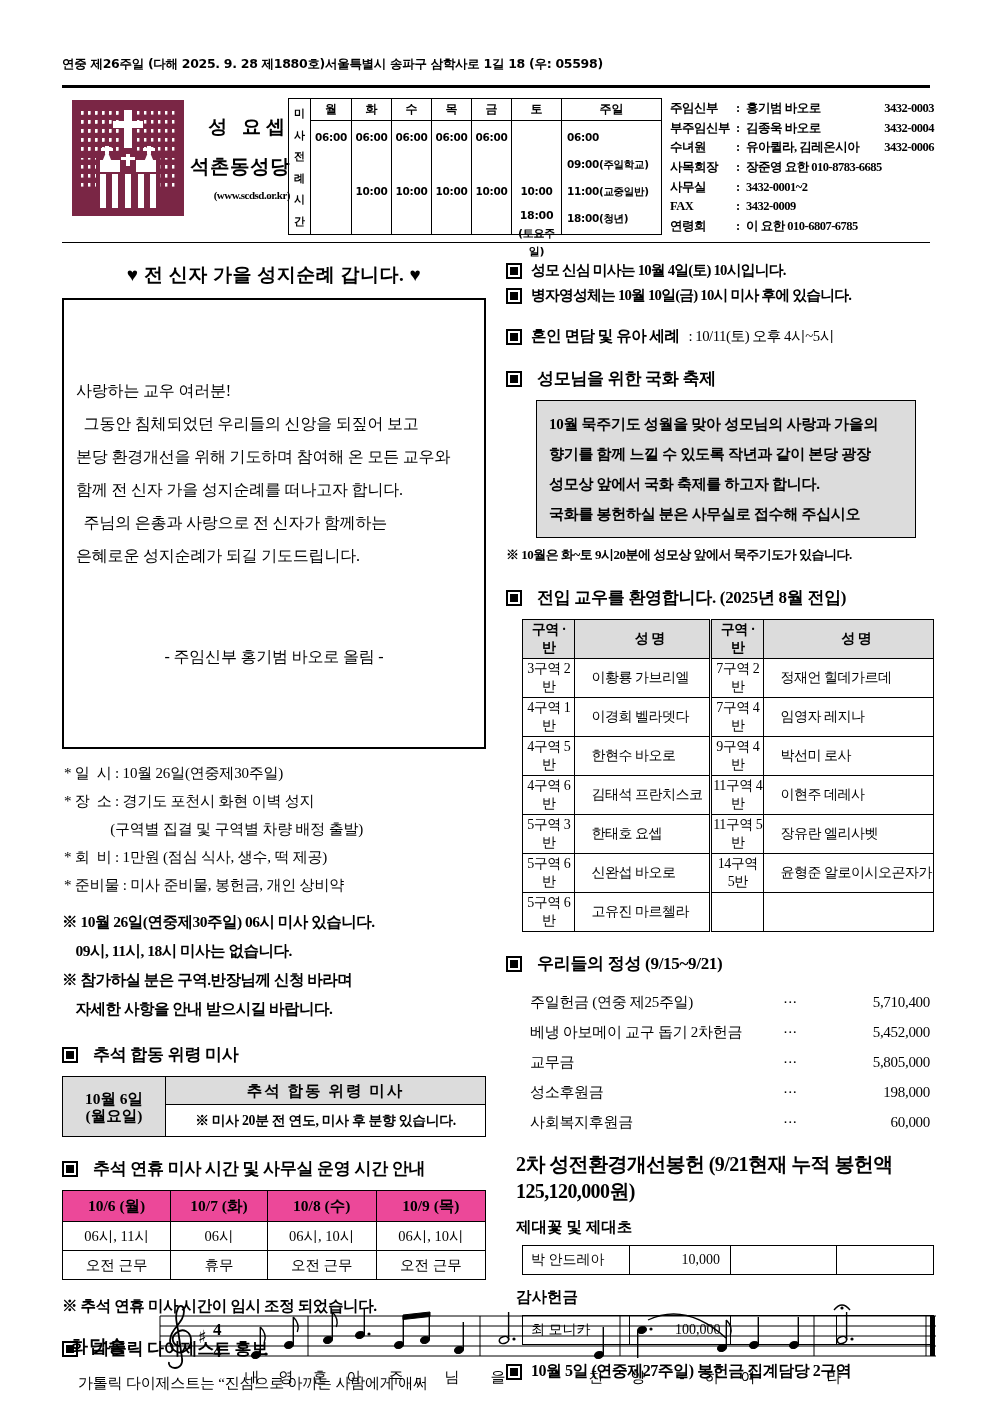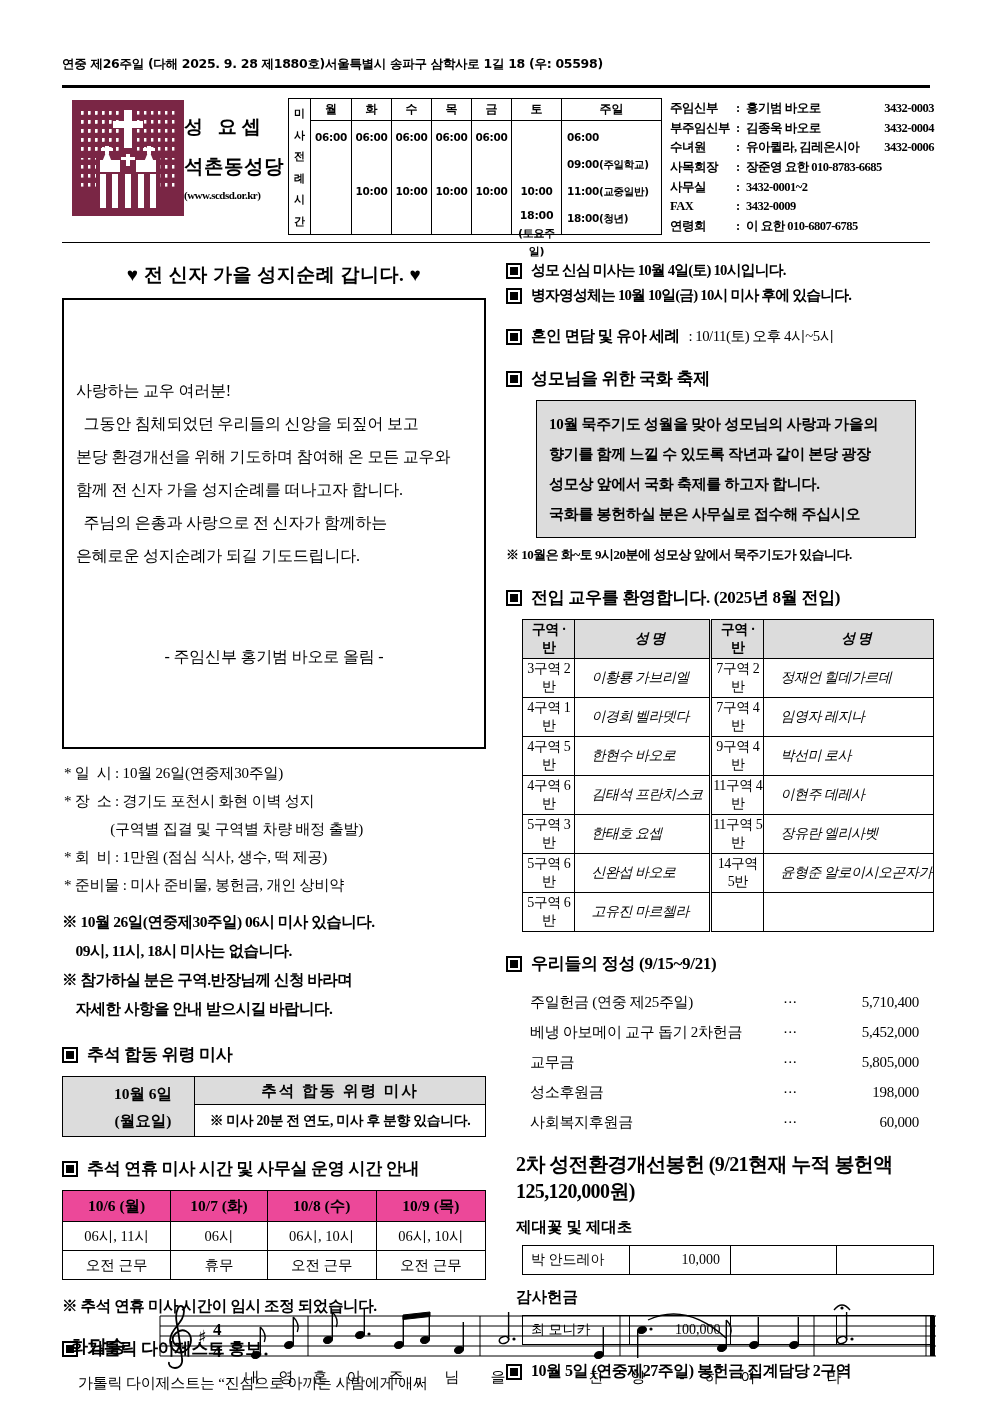--- a/index.html
+++ b/index.html
@@ -7,21 +7,21 @@
         font-family:"Liberation Serif","DejaVu Serif",serif;overflow:hidden;margin:0 auto;}
 
   
   .masthead{position:absolute;left:62px;top:56px;width:868px;display:flex;justify-content:flex-start;
             font-family:"DejaVu Sans",sans-serif;font-size:12.5px;font-weight:bold;letter-spacing:-0.3px;}
   .rule-thick{position:absolute;left:62px;top:85px;width:868px;border-top:3px solid #000;}
   .rule-thin{position:absolute;left:62px;top:242px;width:868px;border-top:1.5px solid #000;}
 
   
   .logo{position:absolute;left:72px;top:100px;}
-  .church-name{position:absolute;left:184px;top:114px;width:106px;text-align:left;font-weight:bold;}
+  .church-name{position:absolute;left:184px;top:114px;width:106px;text-align:right;font-weight:bold;}
   .cn1{font-size:19px;letter-spacing:5px;}
   .cn2{font-size:19.5px;margin-top:13px;letter-spacing:0.5px;}
   .cn3{font-size:11px;margin-top:9px;letter-spacing:-0.5px;}
 
   .mass-table{position:absolute;left:288px;top:98px;width:372px;border:1.6px solid #000;display:flex;
               font-family:"DejaVu Sans",sans-serif;font-weight:bold;}
   .m-side{width:21px;border-right:1px solid #000;font-size:11px;line-height:21.5px;text-align:center;
           padding-top:4px;white-space:pre-line;}
   .m-main{flex:1;}
   .m-grid{display:grid;grid-template-columns:40px 40px 40px 40px 40px 50px 1fr;}
@@ -42,27 +42,27 @@
   
   .col-left{position:absolute;left:62px;top:258px;width:424px;}
   .col-right{position:absolute;left:506px;top:258px;width:428px;}
 
   .p-title{font-size:19px;font-weight:bold;text-align:center;margin:4px 0 10px;letter-spacing:0.5px;}
   .letter-box{border:2px solid #000;padding:8px 12px 8px;font-size:16px;line-height:33px;white-space:pre-wrap;letter-spacing:-0.2px;}
   .letter-sign{text-align:center;margin-top:2px;font-size:16px;}
   .p-details{margin:10px 0 0 2px;font-size:15px;line-height:28px;white-space:pre-wrap;letter-spacing:-0.2px;}
   .p-notes{margin:8px 0 0;font-size:15.5px;font-weight:bold;line-height:29px;white-space:pre-wrap;letter-spacing:-0.5px;}
 
-  .section{display:flex;align-items:center;gap:9px;font-size:17px;font-weight:bold;margin-top:20px;letter-spacing:-0.3px;}
+  .section{display:flex;align-items:center;gap:15px;font-size:17px;font-weight:bold;margin-top:20px;letter-spacing:-0.3px;}
   .sq{width:12px;height:12px;border:2px solid #000;position:relative;flex:none;}
   .sq::after{content:"";position:absolute;inset:2px;background:#000;}
 
   .memorial{margin-top:10px;border:1.6px solid #000;display:flex;}
   .mem-left{width:102px;flex:none;border-right:1px solid #000;background:#dcdcdc;display:flex;flex-direction:column;
-            justify-content:center;text-align:center;font-weight:bold;font-size:15.5px;line-height:27px;white-space:pre-line;padding-left:29px;}
+            justify-content:center;text-align:center;font-weight:bold;font-size:15.5px;line-height:17px;white-space:pre-line;}
   .mem-right{flex:1;}
   .mem-title{background:#dcdcdc;border-bottom:1px solid #000;text-align:center;font-weight:bold;height:27px;line-height:27px;letter-spacing:2px;font-size:15.5px;}
   .mem-times{text-align:center;height:30px;line-height:30px;font-weight:bold;border-bottom:1px solid #000;font-size:15.5px;}
   .mem-note{text-align:center;height:31px;line-height:31px;font-weight:bold;font-size:13.8px;letter-spacing:-0.3px;}
 
   .holiday-table{margin-top:10px;border-collapse:collapse;width:100%;text-align:center;border:1.6px solid #000;}
   .holiday-table th{background:#ec4899;border:1px solid #000;height:28px;font-size:15.5px;}
   .holiday-table td{border:1px solid #000;height:26px;font-size:14.5px;}
 
   .adjust-note{margin-top:16px;font-size:15.5px;font-weight:bold;letter-spacing:-0.4px;}
@@ -75,26 +75,26 @@
   .flower-head{margin-top:20px;}
   .flower-box{margin:10px 0 8px 30px;background:#dcdcdc;border:1px solid #000;padding:8px 12px;width:354px;
               font-size:15px;font-weight:bold;line-height:30px;white-space:pre-line;letter-spacing:-0.3px;}
   .rosary-note{font-size:13px;font-weight:bold;letter-spacing:-0.5px;}
 
   .welcome-head{margin-top:22px;}
   .welcome-table{margin:10px 0 0 16px;border-collapse:collapse;border:1.6px solid #000;}
   .welcome-table th{background:#dcdcdc;border:1px solid #000;height:28px;font-size:14px;letter-spacing:-0.5px;}
   .welcome-table td{border:1px solid #000;height:26px;font-size:14px;letter-spacing:-0.5px;}
   .w-zone{width:84px;text-align:center;}
-  .w-name{width:122px;padding-left:16px;white-space:nowrap;font-style:italic;}
+  .w-name{width:122px;padding-left:16px;white-space:nowrap;}
   .welcome-table td:nth-child(3),.welcome-table th:nth-child(3){border-left:3px double #000;}
   .w-sm{font-size:11px;}
 
   .offer-head{margin-top:20px;}
-  .offer-list{margin:12px 11px 0 24px;font-size:15px;}
+  .offer-list{margin:12px 0 0 24px;font-size:15px;}
   .offer-row{display:flex;height:30px;align-items:center;letter-spacing:-0.3px;}
   .o-label{width:236px;flex:none;}
   .o-dots{width:48px;flex:none;text-align:center;}
   .o-amt{flex:1;text-align:right;padding-right:4px;}
 
   .renov-h{margin:14px 0 0 10px;font-size:20px;font-weight:bold;letter-spacing:-0.6px;}
   .sub-h{margin:12px 0 0 10px;font-size:15.5px;font-weight:bold;}
   .don-table{margin:7px 0 0 16px;border-collapse:collapse;border:1.2px solid #000;}
   .don-table td{border:1px solid #000;height:26px;font-size:14px;}
   .d-name{width:106px;padding-left:8px;}

